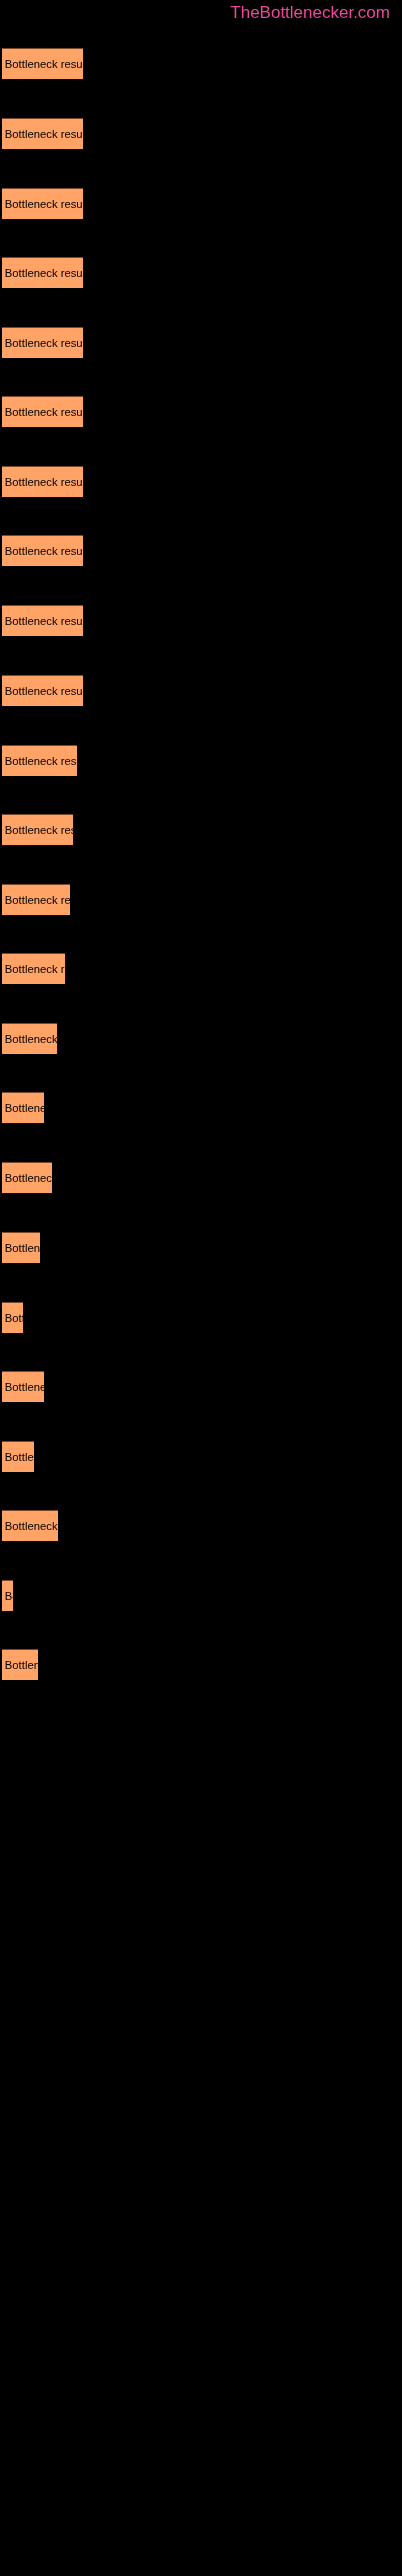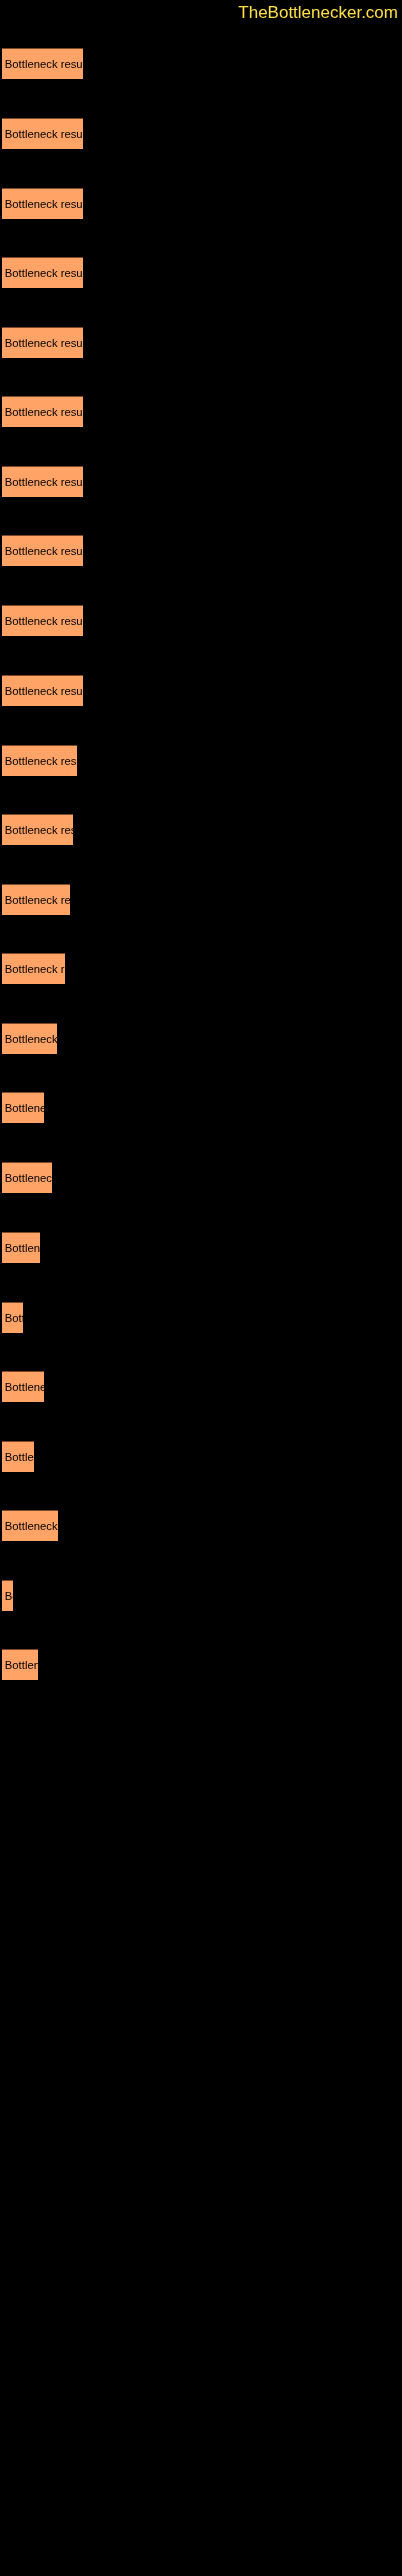--- a/index.html
+++ b/index.html
@@ -19,25 +19,25 @@
   #chart-root {
     position: absolute;
     left: 0;
     top: 0;
     width: 403px;
     height: 2576px;
     background: #000000;
   }
   #site-title {
     position: absolute;
-    right: 5px;
+    right: 13px;
     top: 1.6px;
     font-size: 17px;
     line-height: 21px;
-    color: #fde047;
+    color: #ec4899;
     letter-spacing: 0px;
     white-space: nowrap;
     font-family: "Liberation Sans", sans-serif;
   }
   #bars-layer {
     position: absolute;
     left: 0;
     top: 0;
     width: 403px;
     height: 2576px;

